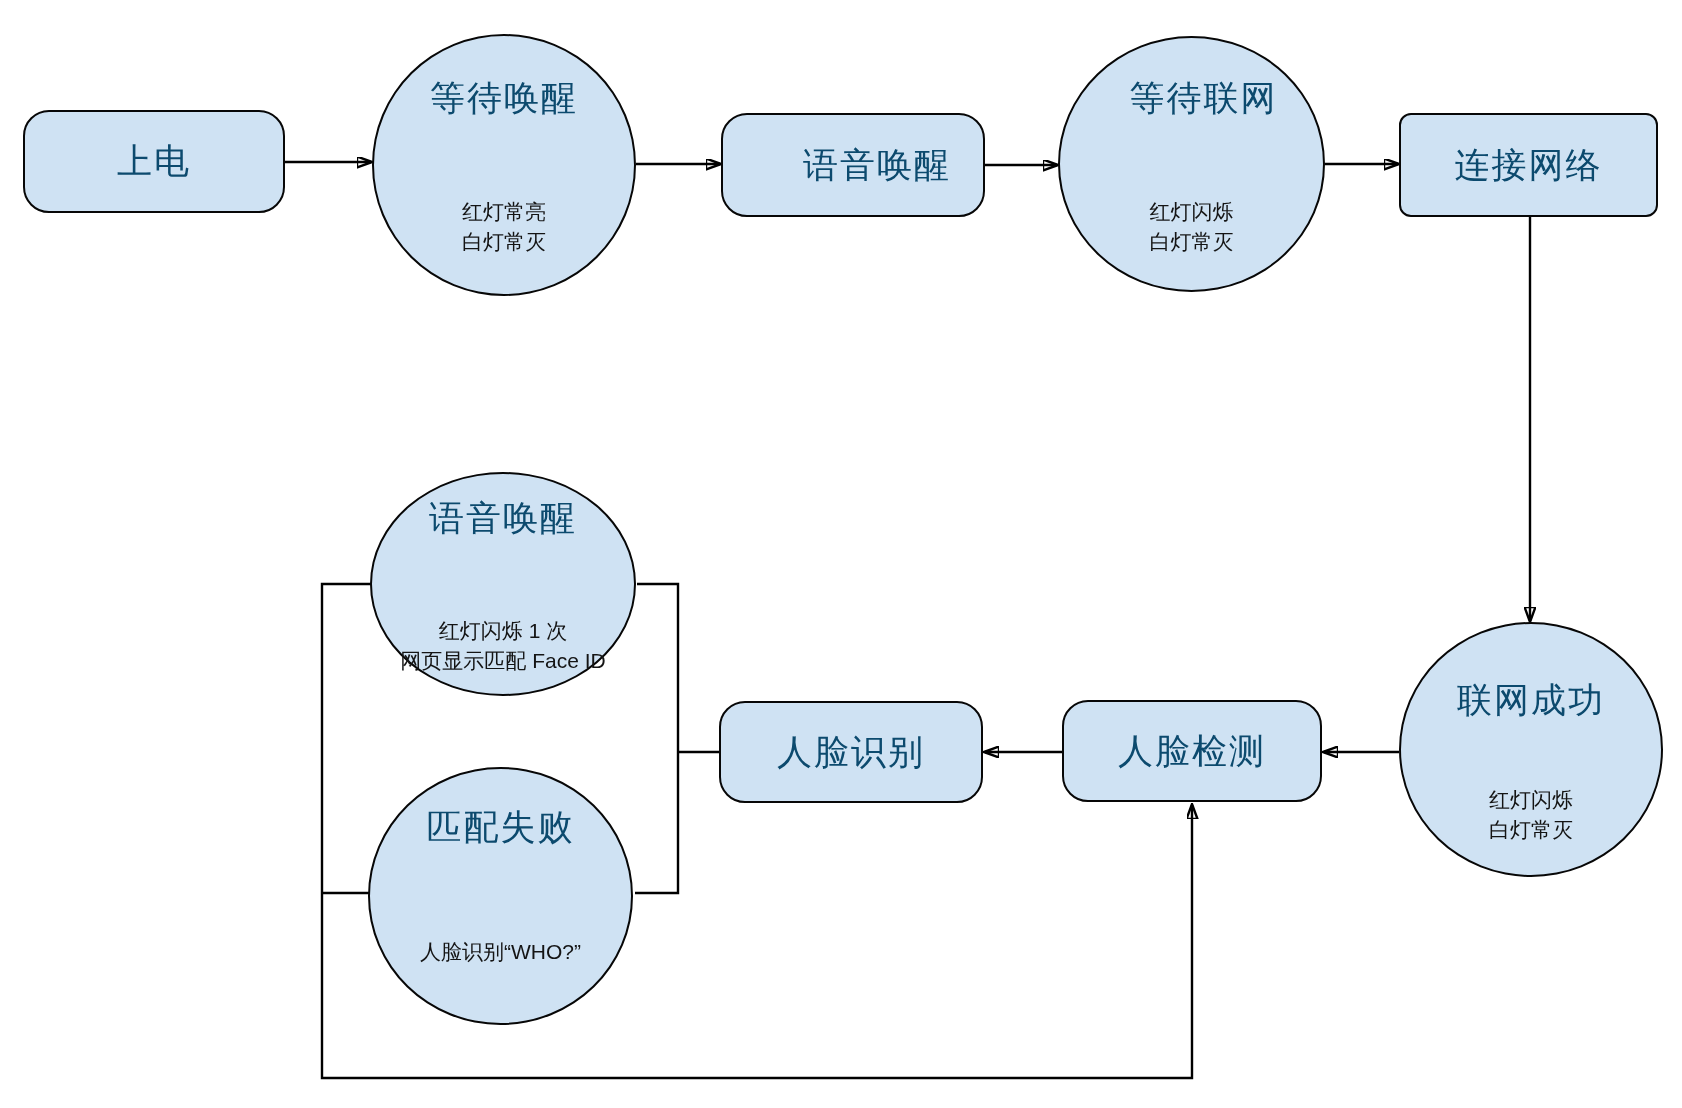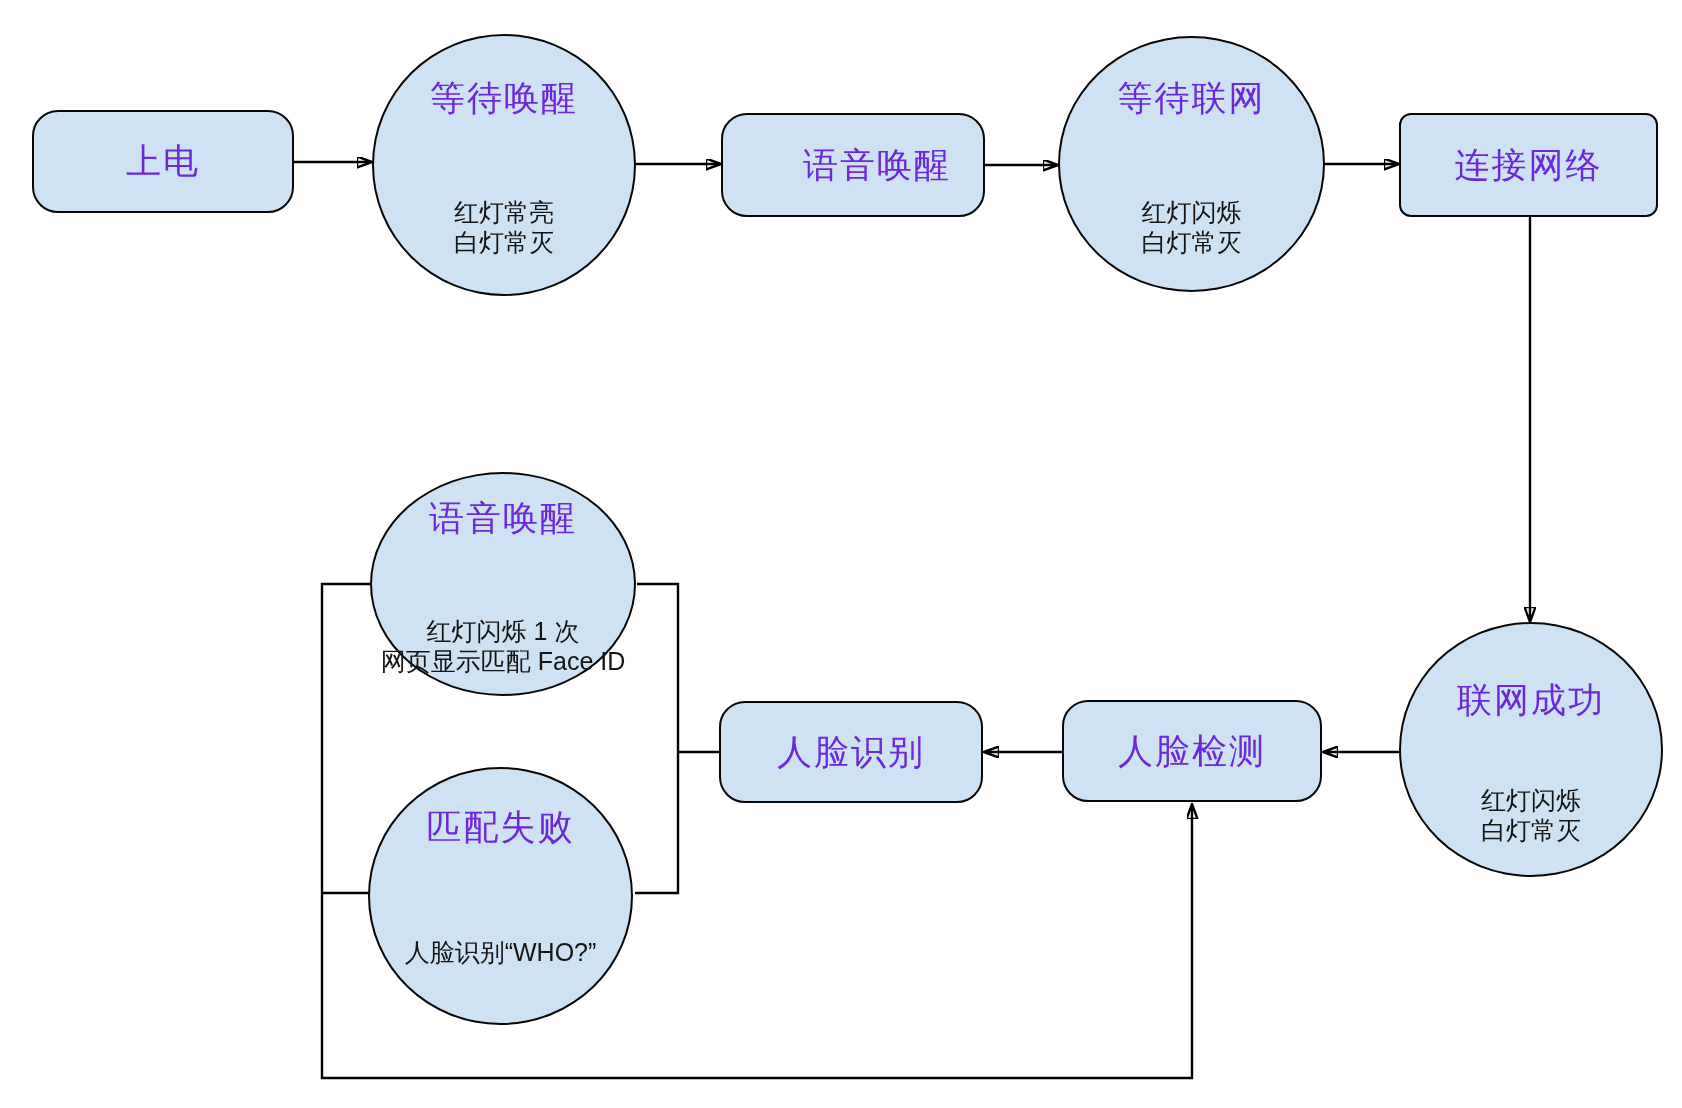--- a/index.html
+++ b/index.html
@@ -40,31 +40,31 @@
     align-items: center;
     justify-content: center;
   }
   .node.ellipse {
     border-radius: 50%;
     border-width: 2.3px;
   }
   .title {
     font-size: 35px;
     letter-spacing: 2px;
-    color: #6d28d9;
+    color: #0c4a6e;
     white-space: nowrap;
   }
   .node.ellipse .title,
   .node.ellipse .sub {
     position: absolute;
     left: 50%;
     transform: translate(-50%, -50%);
   }
   .sub {
-    font-size: 25px;
+    font-size: 21px;
     line-height: 30px;
     text-align: center;
     white-space: pre;
     color: #141414;
   }
 </style>
 </head>
 <body>
 
 <div class="canvas">
@@ -84,36 +84,36 @@
     <path d="M1399,752 H1324" marker-end="url(#arrowhead)"></path>
     <path d="M1062,752 H985" marker-end="url(#arrowhead)"></path>
 
     <path d="M637,584 H678 V893 H635"></path>
     <path d="M678,752 H719"></path>
 
     <path d="M371,584 H322 V1078 H1192 V805" marker-end="url(#arrowhead)"></path>
     <path d="M370,893 H322"></path>
   </svg>
 
-  <div class="node rect" style="left:23px; top:110px; width:262px; height:103px;margin-left:9px;">
+  <div class="node rect" style="left:23px; top:110px; width:262px; height:103px;">
     <span class="title">上电</span>
   </div>
 
   <div class="node ellipse" style="left:372px; top:34px; width:264px; height:262px;">
     <span class="title" style="top:24%;">等待唤醒</span>
     <span class="sub" style="top:74%;">红灯常亮
 白灯常灭</span>
   </div>
 
   <div class="node rect" style="left:721px; top:113px; width:264px; height:104px;padding-left:48px;">
     <span class="title">语音唤醒</span>
   </div>
 
   <div class="node ellipse" style="left:1058px; top:36px; width:267px; height:256px;">
-    <span class="title" style="top:24%;">等待联网</span>
+    <span class="title" style="top:24%;margin-left:12px;">等待联网</span>
     <span class="sub" style="top:75%;">红灯闪烁
 白灯常灭</span>
   </div>
 
   <div class="node rect" style="left:1399px; top:113px; width:259px; height:104px;border-radius:12px;">
     <span class="title">连接网络</span>
   </div>
 
   <div class="node ellipse" style="left:1399px; top:622px; width:264px; height:255px;">
     <span class="title" style="top:24%;margin-top:16px;">联网成功</span>

